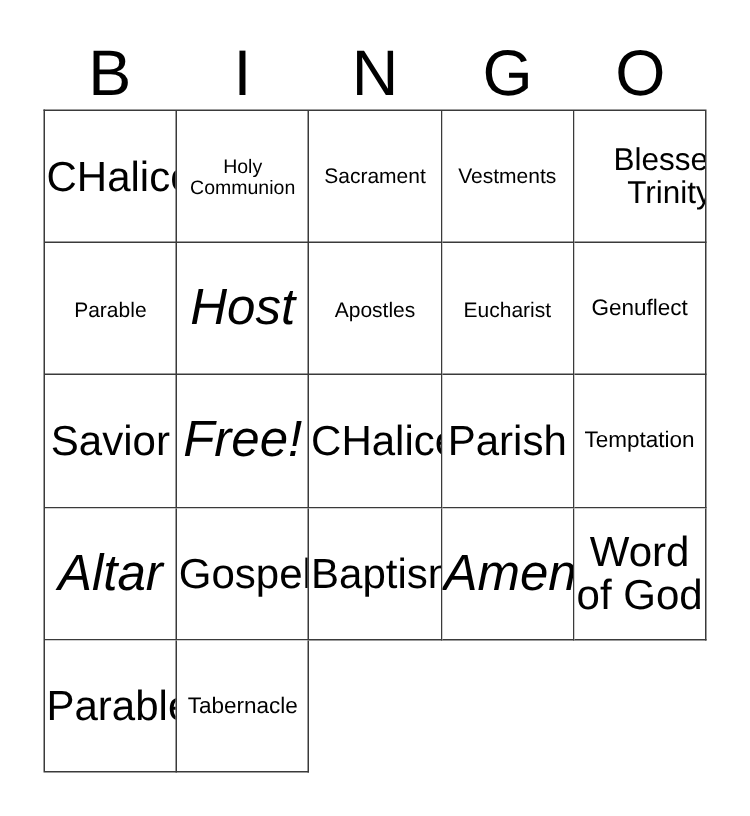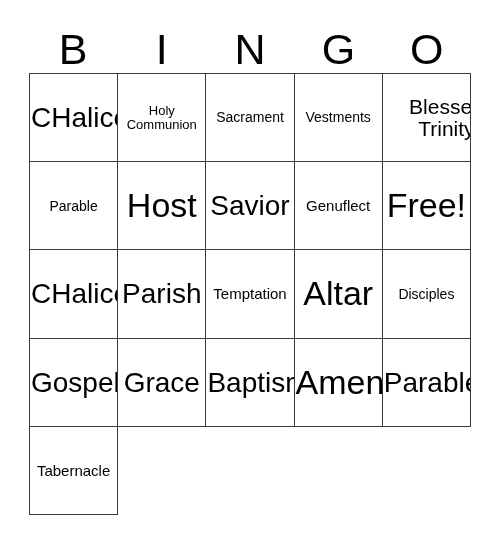--- a/index.html
+++ b/index.html
@@ -82,21 +82,21 @@
     white-space: pre-line;
     color: #000000;
   }
 
   
   .fs-xs   { font-size: 13px; }
   .fs-sm   { font-size: 15px; }
   .fs-md   { font-size: 14px; }
   .fs-lg   { font-size: 21px; padding-left: 40px; }
   .fs-xl   { font-size: 28px; }
-  .fs-xxl  { font-size: 34px; }
+  .fs-xxl  { font-size: 34px; font-style: italic; }
 </style>
 </head>
 <body>
 
 <div class="card">
 
   <div class="bingo-header">
     <div class="header-letter">B</div>
     <div class="header-letter">I</div>
     <div class="header-letter">N</div>
@@ -122,54 +122,58 @@
         <span class="cell-text fs-lg">Blessed
 Trinity</span>
       </div>
       <div class="cell">
         <span class="cell-text fs-md">Parable</span>
       </div>
       <div class="cell">
         <span class="cell-text fs-xxl">Host</span>
       </div>
       <div class="cell">
-        <span class="cell-text fs-xl">Savior</span>
+        <span class="cell-text fs-md">Apostles</span>
+      </div>
+      <div class="cell">
+        <span class="cell-text fs-md">Eucharist</span>
       </div>
       <div class="cell">
         <span class="cell-text fs-sm">Genuflect</span>
+      </div>
+      <div class="cell">
+        <span class="cell-text fs-xl">Savior</span>
       </div>
       <div class="cell">
         <span class="cell-text fs-xxl">Free!</span>
       </div>
       <div class="cell">
         <span class="cell-text fs-xl">CHalice</span>
       </div>
       <div class="cell">
         <span class="cell-text fs-xl">Parish</span>
       </div>
       <div class="cell">
         <span class="cell-text fs-sm">Temptation</span>
       </div>
       <div class="cell">
         <span class="cell-text fs-xxl">Altar</span>
       </div>
       <div class="cell">
-        <span class="cell-text fs-md">Disciples</span>
-      </div>
-      <div class="cell">
         <span class="cell-text fs-xl">Gospel</span>
-      </div>
-      <div class="cell">
-        <span class="cell-text fs-xl">Grace</span>
       </div>
       <div class="cell">
         <span class="cell-text fs-xl">Baptism</span>
       </div>
       <div class="cell">
         <span class="cell-text fs-xxl">Amen</span>
+      </div>
+      <div class="cell">
+        <span class="cell-text fs-xl">Word
+of God</span>
       </div>
       <div class="cell">
         <span class="cell-text fs-xl">Parable</span>
       </div>
       <div class="cell">
         <span class="cell-text fs-sm">Tabernacle</span>
       </div>
     </div>
 
 </div>

